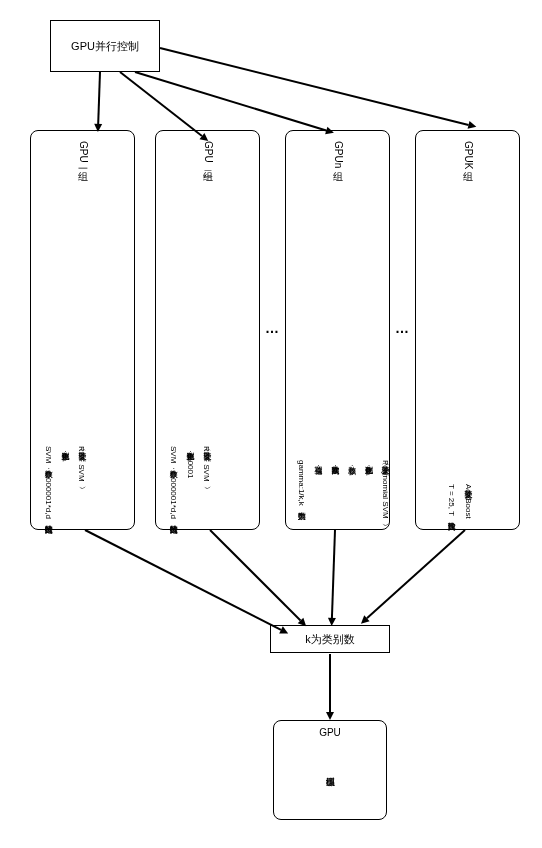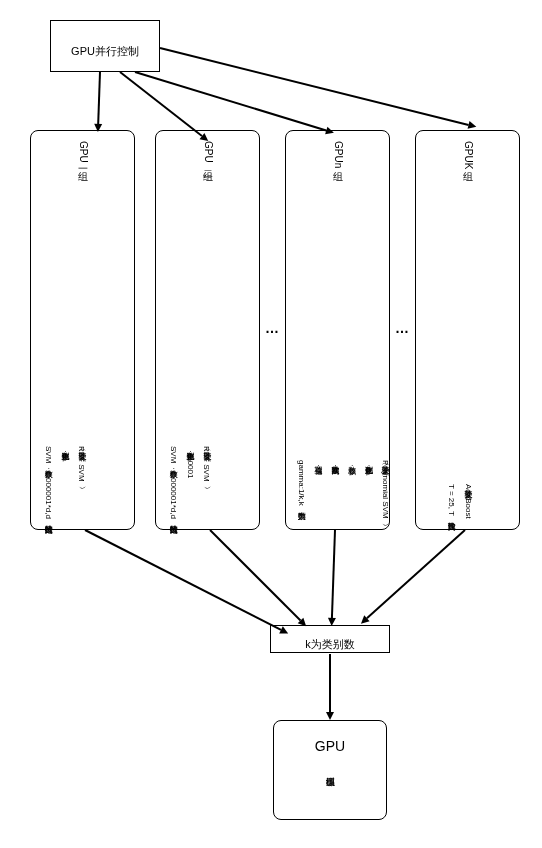--- a/index.html
+++ b/index.html
@@ -1,19 +1,19 @@
 <!DOCTYPE html>
 <html><head>
 <meta charset="utf-8">
 <style>
 * { margin: 0; padding: 0; box-sizing: border-box; }
 body { font-family: "Microsoft YaHei", Arial, sans-serif; background: #fff; width: 542px; height: 848px; position: relative; }
 .box { position: absolute; border: 1.5px solid #000; background: #fff; }
 .roundbox { border-radius: 8px; }
-.label { font-size: 11px; text-align: left; white-space: nowrap; margin-top: 11px; }
+.label { font-size: 11px; text-align: left; white-space: nowrap; }
 .vtext { writing-mode: vertical-rl; text-orientation: mixed; font-size: 8px; line-height: 1.6; }
 .vtitle { writing-mode: vertical-rl; text-orientation: mixed; font-size: 10px; font-weight: 500; }
 .arrow { position: absolute; transform-origin: left center; }
 .arrow .line { position: absolute; height: 1.5px; background: #000; left: 0; top: -0.75px; }
 .arrow .head { position: absolute; width: 0; height: 0; border-left: 8px solid #000; border-top: 4px solid transparent; border-bottom: 4px solid transparent; top: -4px; }
 .dots { position: absolute; font-size: 14px; font-weight: bold; letter-spacing: 2px; }
 .inner-pad { position: absolute; display: flex; align-items: center; justify-content: center; }
 .params { display: flex; flex-direction: row; gap: 4px; align-items: flex-start; }
 </style>
 </head>
@@ -84,21 +84,21 @@
 </div>
 
 <div class="box" style="left:270px; top:625px; width:120px; height:28px;">
   <div class="inner-pad" style="left:0;top:0;width:100%;height:100%;">
     <span class="label">k为类别数</span>
   </div>
 </div>
 
 <div class="box roundbox" style="left:273px; top:720px; width:114px; height:100px;">
   <div class="inner-pad" style="left:0;top:6px;width:100%;height:auto;">
-    <span class="label" style="font-size:14px;">GPU</span>
+    <span class="label" style="font-size:10px;">GPU</span>
   </div>
   <div class="inner-pad" style="left:0;top:0;width:100%;height:100%;">
     <span class="vtitle" style="font-size:9px;">训练模型</span>
   </div>
 </div>
 
 <div class="arrow" style="left:100px; top:72px; transform: rotate(92deg);">
   <div class="line" style="width:52px;"></div>
     <div class="head" style="left:52px;"></div>
 </div>

